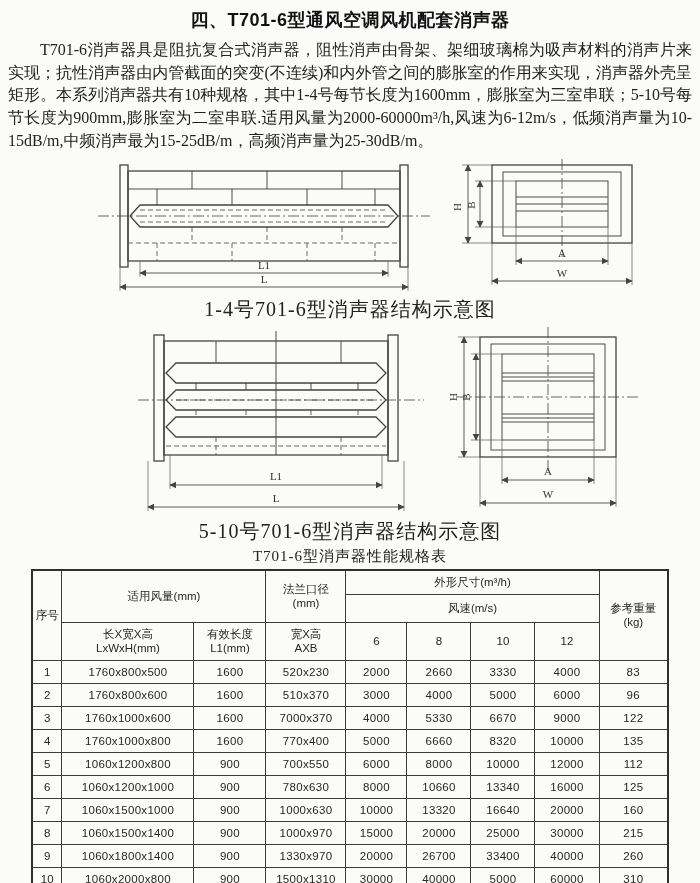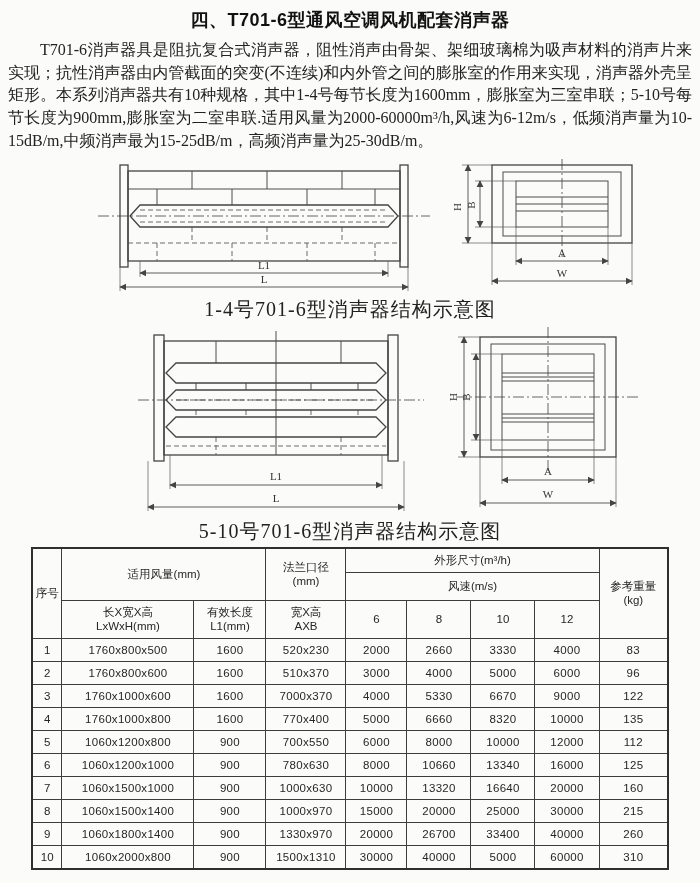--- a/index.html
+++ b/index.html
@@ -279,20 +279,21 @@
         <line class="ext" x1="36" y1="130" x2="36" y2="180"></line>
         <line class="ext" x1="172" y1="130" x2="172" y2="180"></line>
         <line class="dim" x1="36" y1="176" x2="172" y2="176" marker-start="url(#d1)" marker-end="url(#d1)"></line>
         <text x="104" y="171" text-anchor="middle">W</text>
       </g>
     </svg>
   </div>
 
   <div class="caption">5-10号701-6型消声器结构示意图</div>
 
+  <div class="table-title">T701-6型消声器性能规格表</div>
 
   <table class="spec">
     <colgroup>
       <col style="width:30px">
         <col style="width:132px">
         <col style="width:72px">
       <col style="width:80px">
         <col style="width:61px">
         <col style="width:64px">
       <col style="width:64px">

